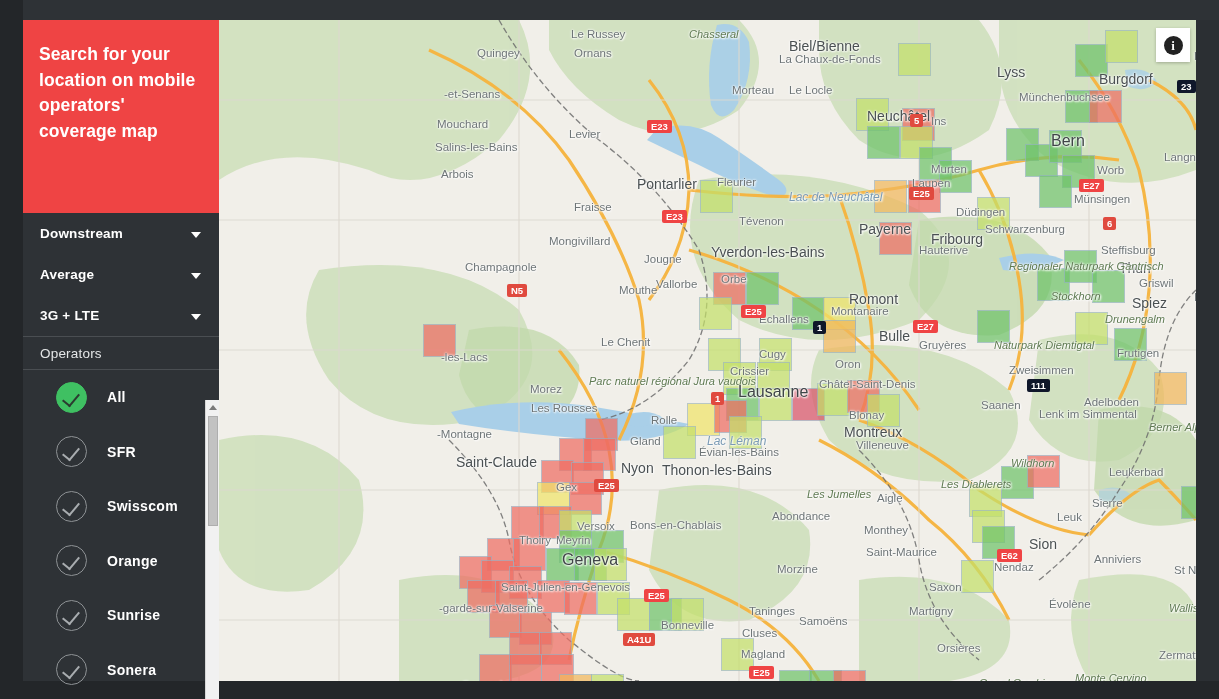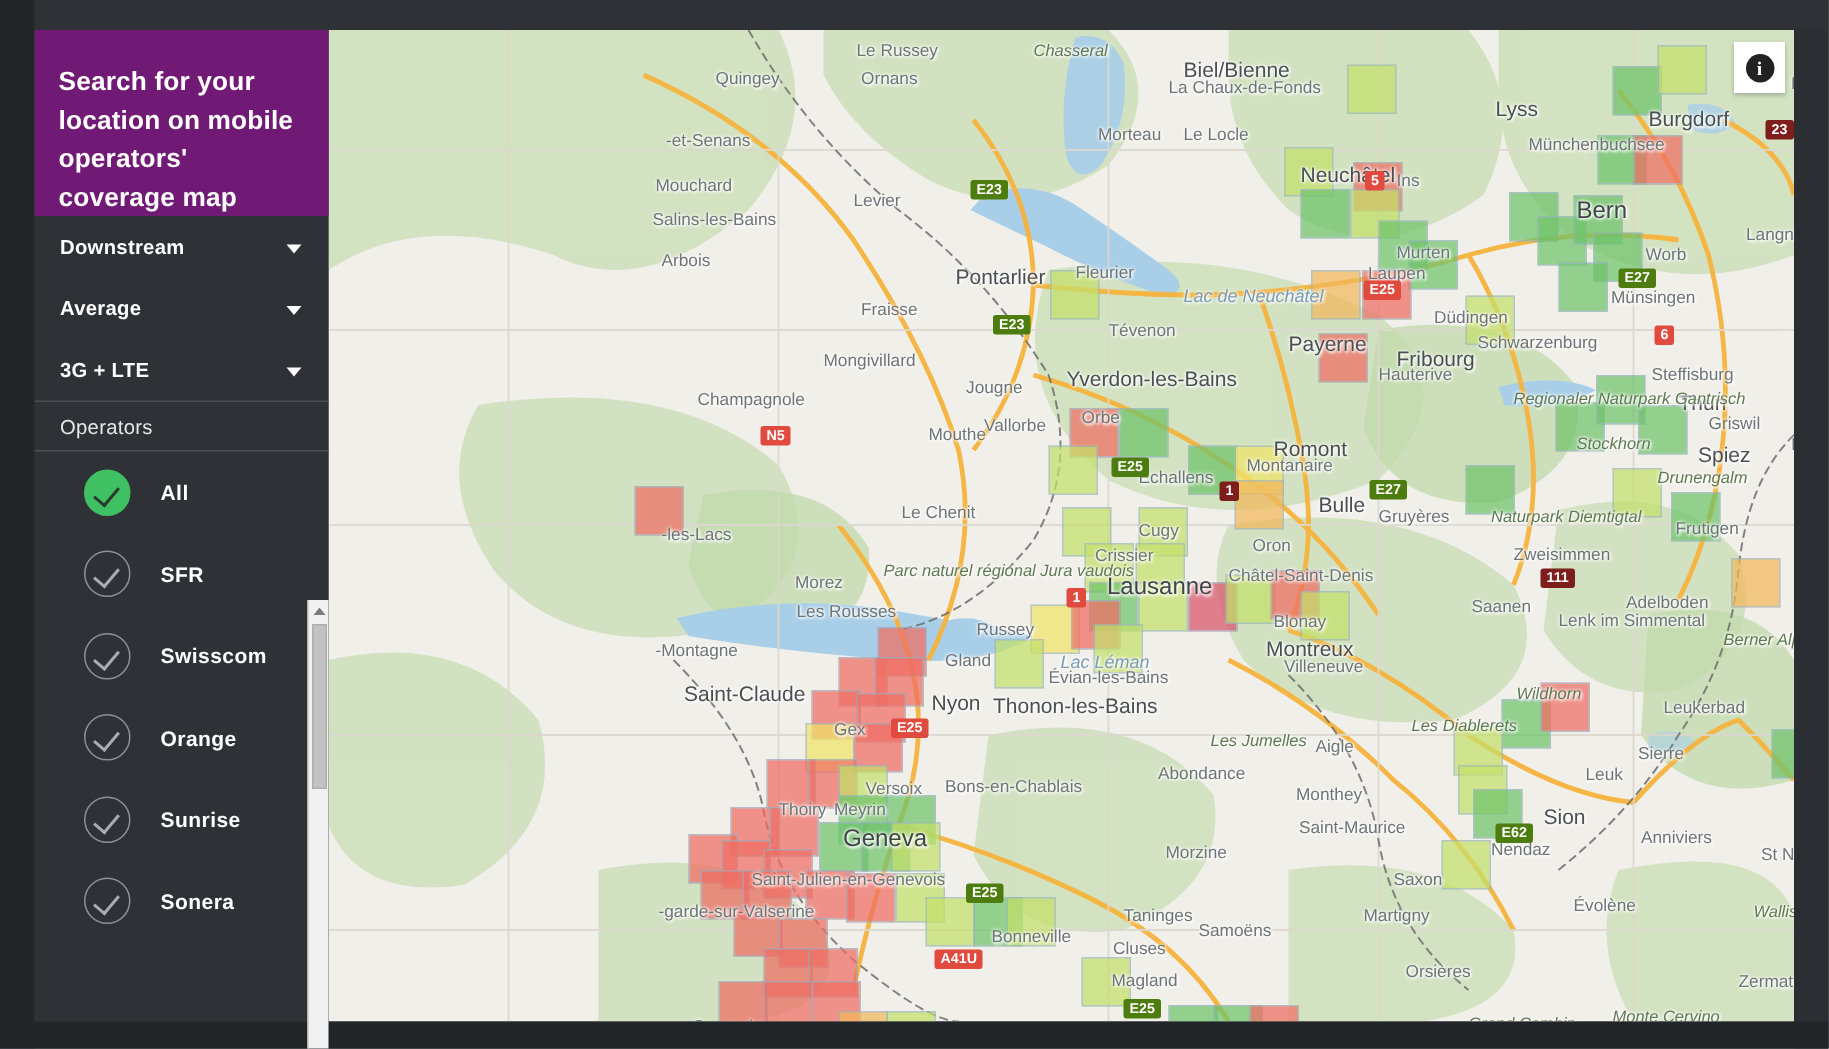--- a/index.html
+++ b/index.html
@@ -27,21 +27,21 @@
     position: absolute; left: 0; top: 681px; width: 1219px; height: 18px;
     background: #232629;
   }
 
   
   .sidebar {
     position: absolute; left: 23px; top: 20px; width: 196px; height: 661px;
     background: #2e3236; z-index: 40;
   }
   .promo {
-    background: #701a75; height: 124px; padding: 22px 16px 0 16px;
+    background: #ef4444; height: 193px; padding: 22px 16px 0 16px;
   }
   .promo h1 {
     color: #ffffff; font-size: 17.5px; font-weight: bold; line-height: 1.47;
     letter-spacing: 0.1px;
   }
   .filters { padding: 0; }
   .filter-row {
     position: relative; height: 41px; display: flex; align-items: center;
     padding: 0 16px 0 17px; cursor: pointer;
   }
@@ -117,23 +117,23 @@
   .lbl.city  { font-size: 14px; color: #4a5052; }
   .lbl.big   { font-size: 16px; color: #3f4547; }
   .lbl.small { font-size: 11.5px; color: #6e7577; }
   .lbl.park  { font-size: 11px; color: #5f7a52; font-style: italic; }
   .lbl.water { font-size: 12px; color: #7b9bb5; font-style: italic; }
 
   .shield {
     position: absolute; font-size: 9.5px; color: #fff; font-weight: bold;
     padding: 1px 4px; border-radius: 2px; line-height: 11px;
   }
-  .shield.green { background: #4d7c0f; }
+  .shield.green { background: #ef4444; }
   .shield.red   { background: #e04a3f; }
-  .shield.blue  { background: #7f1d1d; }
+  .shield.blue  { background: #0f172a; }
 
   .info-box {
     position: absolute; right: 6px; top: 8px; width: 34px; height: 34px;
     background: #fff; display: flex; align-items: center; justify-content: center;
     z-index: 30; cursor: pointer; box-shadow: 0 1px 3px rgba(0,0,0,.25);
   }
   .info-dot {
     width: 19px; height: 19px; border-radius: 50%; background: #222;
     color: #fff; font-size: 13px; font-weight: bold; line-height: 19px;
     text-align: center; font-family: "Liberation Serif", serif;
@@ -386,21 +386,21 @@
         <div class="lbl park" style="left: 370px; top: 355px;">Parc naturel régional Jura vaudois</div>
         <div class="lbl small" style="left: 511px; top: 345px;">Crissier</div>
         <div class="lbl small" style="left: 600px; top: 358px;">Châtel-Saint-Denis</div>
         <div class="lbl small" style="left: 311px; top: 363px;">Morez</div>
         <div class="lbl big" style="left: 519px; top: 363px;">Lausanne</div>
         <div class="lbl small" style="left: 762px; top: 379px;">Saanen</div>
         <div class="lbl small" style="left: 865px; top: 376px;">Adelboden</div>
         <div class="lbl small" style="left: 312px; top: 382px;">Les Rousses</div>
         <div class="lbl small" style="left: 630px; top: 389px;">Blonay</div>
         <div class="lbl small" style="left: 820px; top: 388px;">Lenk im Simmental</div>
-        <div class="lbl small" style="left: 432px; top: 394px;">Russey</div>
+        <div class="lbl small" style="left: 432px; top: 394px;">Rolle</div>
         <div class="lbl city" style="left: 625px; top: 404px;">Montreux</div>
         <div class="lbl water" style="left: 472px; top: 414px; padding-left: 16px;">Lac Léman</div>
         <div class="lbl park" style="left: 930px; top: 401px;">Berner Alpen</div>
         <div class="lbl small" style="left: 218px; top: 408px;">-Montagne</div>
         <div class="lbl small" style="left: 411px; top: 415px;">Gland</div>
         <div class="lbl small" style="left: 637px; top: 419px;">Villeneuve</div>
         <div class="lbl park" style="left: 792px; top: 437px;">Wildhorn</div>
         <div class="lbl city" style="left: 402px; top: 440px;">Nyon</div>
         <div class="lbl small" style="left: 480px; top: 426px;">Évian-les-Bains</div>
         <div class="lbl city" style="left: 237px; top: 434px;">Saint-Claude</div>

